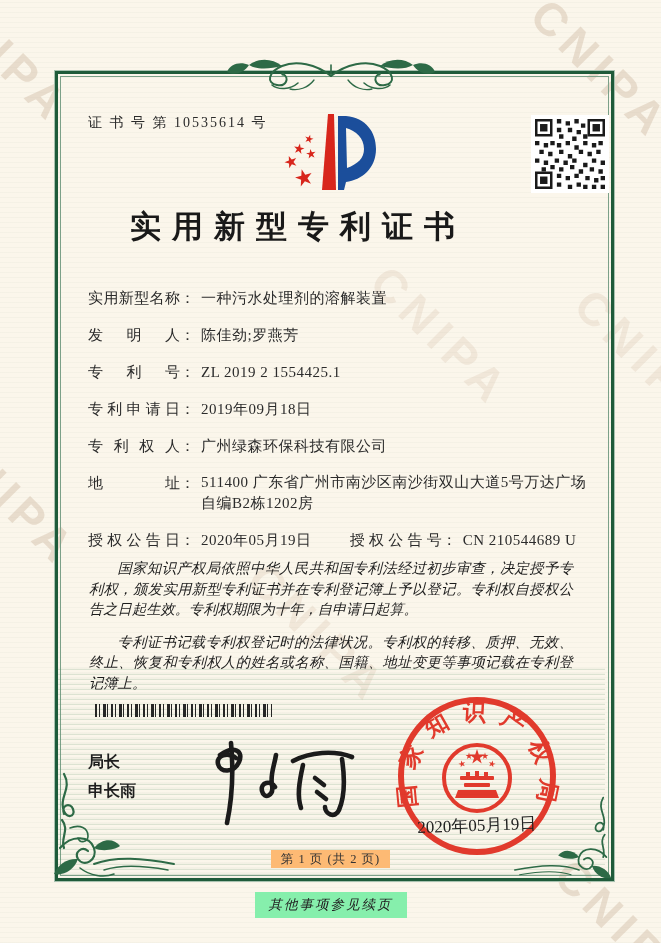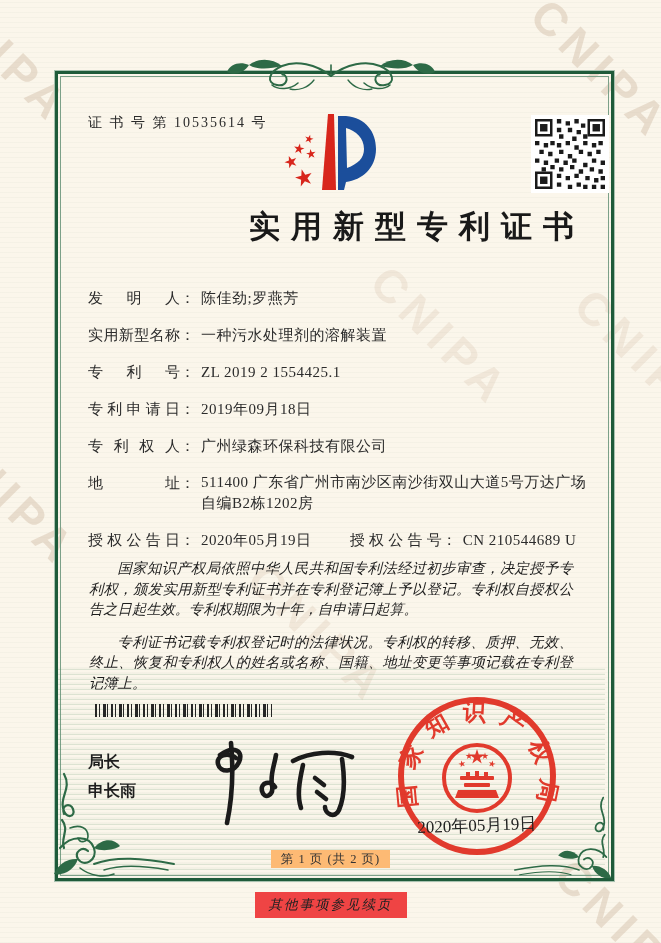--- a/index.html
+++ b/index.html
@@ -25,21 +25,21 @@
 
   
   .panel{position:absolute;left:58px;top:667px;width:547px;height:208px;
     background:repeating-linear-gradient(0deg,rgba(96,148,108,.20) 0 1px,rgba(96,148,108,.05) 1px 2px,transparent 2px 5px);}
 
   .cert-no{position:absolute;left:88px;top:114px;font-size:14px;letter-spacing:2px;color:#2a2a2a;}
 
   .logo{position:absolute;left:278px;top:104px;}
   .qr{position:absolute;left:531px;top:115px;background:#fff;padding:4px;}
 
-  .title{position:absolute;left:0;top:206px;width:585px;text-align:right;margin:0;
+  .title{position:absolute;left:0;top:206px;width:585px;text-align:center;margin:0;
          font-size:31px;font-weight:600;letter-spacing:11px;color:#191919;text-indent:11px;}
 
   .fields{position:absolute;left:88px;top:287px;width:490px;font-size:15px;color:#2b2b2b;}
   .field-row{margin-bottom:15px;line-height:22px;white-space:nowrap;}
   .flabel{display:inline-block;width:92px;text-align:justify;text-align-last:justify;vertical-align:top;}
   .fcolon{display:inline-block;vertical-align:top;margin-right:6px;}
   .fvalue{display:inline-block;vertical-align:top;letter-spacing:.5px;white-space:normal;}
   .fvalue.addr{width:400px;line-height:21px;}
   .grant-left{display:inline-block;width:258px;}
 
@@ -53,21 +53,21 @@
 
   .sig-labels{position:absolute;left:88px;top:747px;font-size:16px;font-weight:600;color:#1e1e1e;line-height:29px;}
   .signature{position:absolute;left:192px;top:735px;}
 
   .seal{position:absolute;left:394px;top:692px;}
 
   .page-no{position:absolute;left:0;top:851px;width:661px;text-align:center;font-size:12.5px;color:#333;}
   .page-no .box{background:#fdba74;padding:2px 10px;letter-spacing:1px;}
 
   .footer-note{position:absolute;left:0;top:892px;width:661px;text-align:center;}
-  .footer-note .box{display:inline-block;background:#ef4444;padding:4px 14px;font-size:13.5px;
+  .footer-note .box{display:inline-block;background:#86efac;padding:4px 14px;font-size:13.5px;
     font-style:italic;color:#222;letter-spacing:2px;}
 
   .ornament-top{position:absolute;left:224px;top:56px;}
   .flourish{position:absolute;}
   .flourish.br{transform:scaleX(-1);}
 </style>
 </head>
 <body>
 
 <div class="page">
@@ -163,24 +163,24 @@
                M6,44h4v4h-4z M14,42h4v4h-4z M22,44h4v4h-4z M32,42h4v4h-4z M40,46h4v4h-4z M50,44h4v4h-4z M58,46h4v4h-4z
                M20,50h4v4h-4z M28,52h4v4h-4z M36,50h4v4h-4z M46,52h4v4h-4z M54,54h4v4h-4z M60,52h4v4h-4z
                M20,58h4v4h-4z M30,60h4v4h-4z M38,58h4v4h-4z M44,60h4v4h-4z M52,60h4v4h-4z M60,60h4v4h-4z"></path>
     </g>
   </svg>
 
   <h1 class="title">实用新型专利证书</h1>
 
   <div class="fields">
     <div class="field-row">
+      <span class="flabel">实用新型名称</span><span class="fcolon">：</span><span class="fvalue">一种污水处理剂的溶解装置</span>
+    </div>
+    <div class="field-row">
       <span class="flabel">发明人</span><span class="fcolon">：</span><span class="fvalue">陈佳劲;罗燕芳</span>
-    </div>
-    <div class="field-row">
-      <span class="flabel">实用新型名称</span><span class="fcolon">：</span><span class="fvalue">一种污水处理剂的溶解装置</span>
     </div>
     <div class="field-row">
       <span class="flabel">专利号</span><span class="fcolon">：</span><span class="fvalue">ZL 2019 2 1554425.1</span>
     </div>
     <div class="field-row">
       <span class="flabel">专利申请日</span><span class="fcolon">：</span><span class="fvalue">2019年09月18日</span>
     </div>
     <div class="field-row">
       <span class="flabel">专利权人</span><span class="fcolon">：</span><span class="fvalue">广州绿森环保科技有限公司</span>
     </div>

